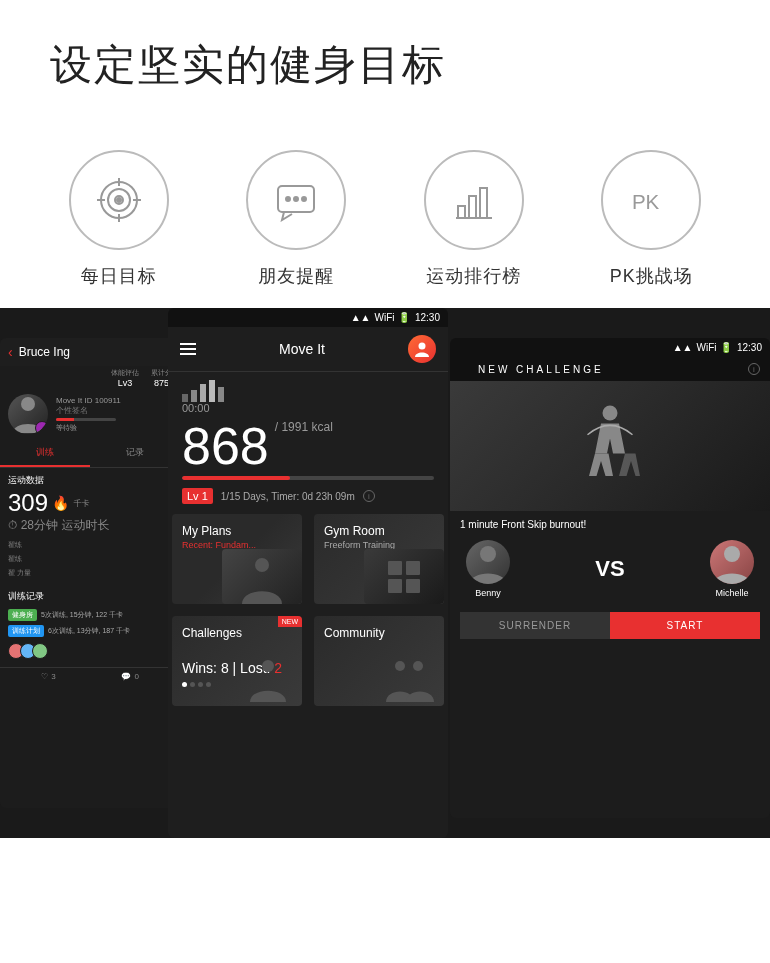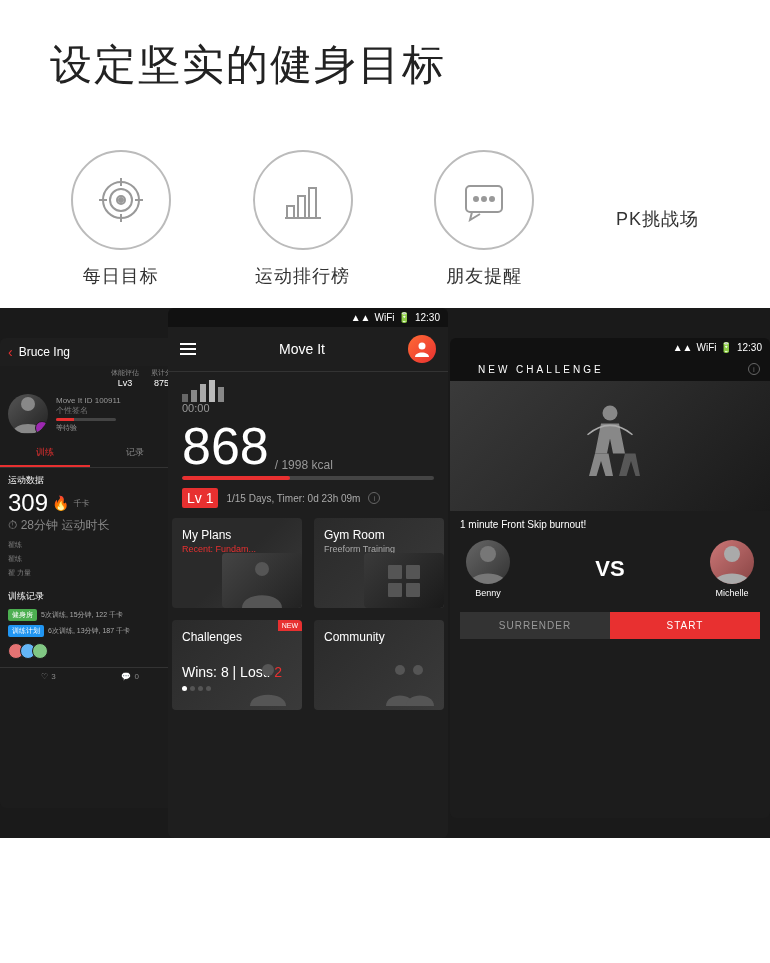--- a/index.html
+++ b/index.html
@@ -211,21 +211,21 @@
     
     .level-row {
       display: flex;
       align-items: center;
       gap: 8px;
       padding: 0 14px 10px;
     }
     .lv-badge {
       background: #e83030;
       color: #fff;
-      font-size: 14px;
+      font-size: 11px;
       padding: 2px 5px;
       border-radius: 2px;
     }
     .days-text {
       color: #aaa;
       font-size: 10px;
     }
     .info-icon {
       width: 12px;
       height: 12px;
@@ -650,43 +650,48 @@
         <line x1="0" y1="22" x2="8" y2="22"></line>
         <line x1="36" y1="22" x2="44" y2="22"></line>
       </svg>
     </div>
     <span class="feature-label">每日目标</span>
   </div>
 
   <div class="feature-item">
     <div class="feature-icon-circle">
       <svg viewBox="0 0 44 44" fill="none" stroke="#999" stroke-width="2">
-        <rect x="6" y="28" width="7" height="12"></rect>
-        <rect x="17" y="18" width="7" height="22"></rect>
-        <rect x="28" y="10" width="7" height="30"></rect>
-        <line x1="4" y1="40" x2="40" y2="40"></line>
-      </svg>
-    </div>
-    <span class="feature-label">运动排行榜</span>
-  </div>
-
-  <div class="feature-item">
-    <div class="feature-icon-circle">
-      <svg viewBox="0 0 44 44" fill="none" stroke="#999" stroke-width="2">
         <rect x="4" y="8" width="36" height="26" rx="4"></rect>
         <circle cx="14" cy="21" r="2" fill="#999"></circle>
         <circle cx="22" cy="21" r="2" fill="#999"></circle>
         <circle cx="30" cy="21" r="2" fill="#999"></circle>
         <path d="M10 34 L8 42 L18 36" stroke="#999" stroke-width="2" fill="none"></path>
       </svg>
     </div>
     <span class="feature-label">朋友提醒</span>
   </div>
 
   <div class="feature-item">
+    <div class="feature-icon-circle">
+      <svg viewBox="0 0 44 44" fill="none" stroke="#999" stroke-width="2">
+        <rect x="6" y="28" width="7" height="12"></rect>
+        <rect x="17" y="18" width="7" height="22"></rect>
+        <rect x="28" y="10" width="7" height="30"></rect>
+        <line x1="4" y1="40" x2="40" y2="40"></line>
+      </svg>
+    </div>
+    <span class="feature-label">运动排行榜</span>
+  </div>
+
+  <div class="feature-item">
+    <div class="feature-icon-circle">
+      <svg viewBox="0 0 60 44" fill="none" stroke="#999" stroke-width="2">
+        <text x="4" y="34" font-size="28" font-weight="300" fill="#999" stroke="none" font-family="Arial, sans-serif">PK</text>
+      </svg>
+    </div>
     <span class="feature-label">PK挑战场</span>
   </div>
 
 </div>
 
 <div class="phones-section">
 
   <div class="phone-left">
     <div class="profile-header">
       <span class="back-arrow">‹</span>
@@ -805,23 +810,23 @@
       <div style="width:6px;height:8px;background:#666;"></div>
       <div style="width:6px;height:12px;background:#888;"></div>
       <div style="width:6px;height:18px;background:#aaa;"></div>
       <div style="width:6px;height:22px;background:#bbb;"></div>
       <div style="width:6px;height:15px;background:#888;"></div>
     </div>
 
     <div class="calories-row">
       <span class="timer-text">00:00</span>
     </div>
-    <div style="display:flex; align-items:flex-end; padding:0 14px 4px; gap:6px;">
+    <div style="display:flex; align-items:flex-start; padding:0 14px 4px; gap:6px;">
       <span class="calories-number">868</span>
-      <span class="calories-unit">/ 1998 kcal</span>
+      <span class="calories-unit">/ 1991 kcal</span>
     </div>
 
     <div class="progress-bar-wrap">
       <div class="progress-bar-fill" style="width:43%;"></div>
     </div>
 
     <div class="level-row">
       <span class="lv-badge">Lv 1</span>
       <span class="days-text">1/15 Days, Timer: 0d 23h 09m</span>
       <span class="info-icon">i</span>

